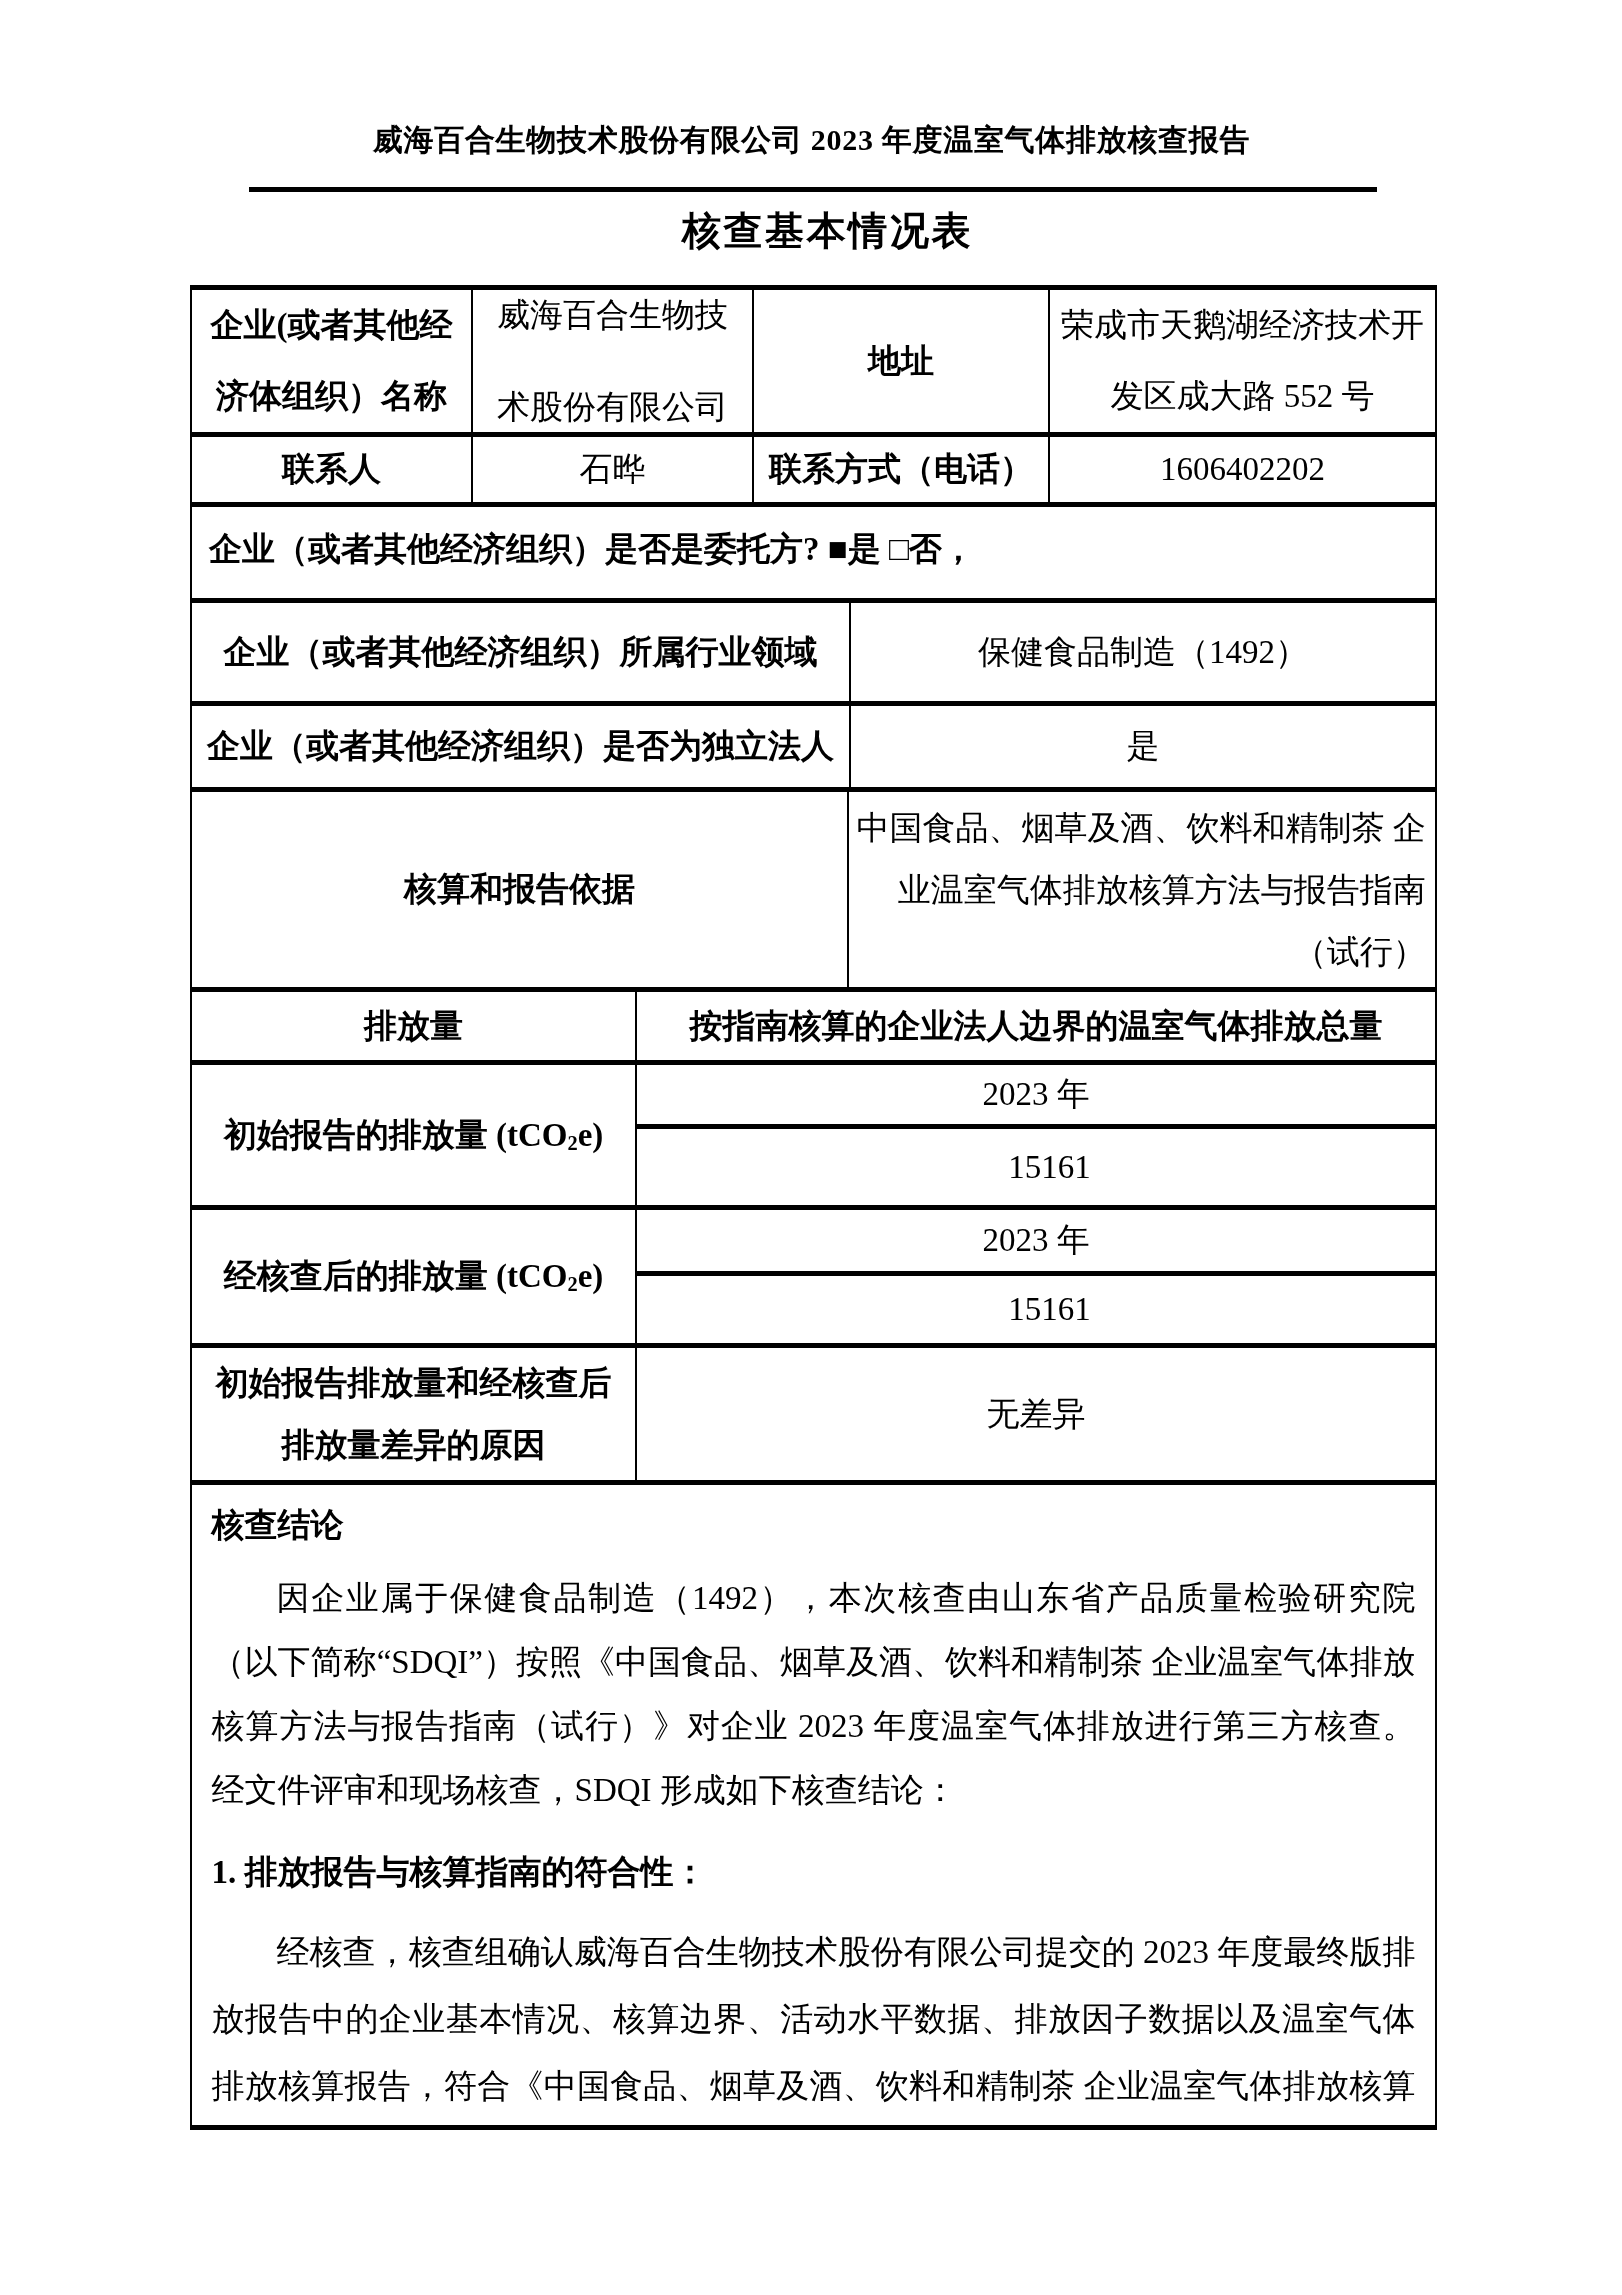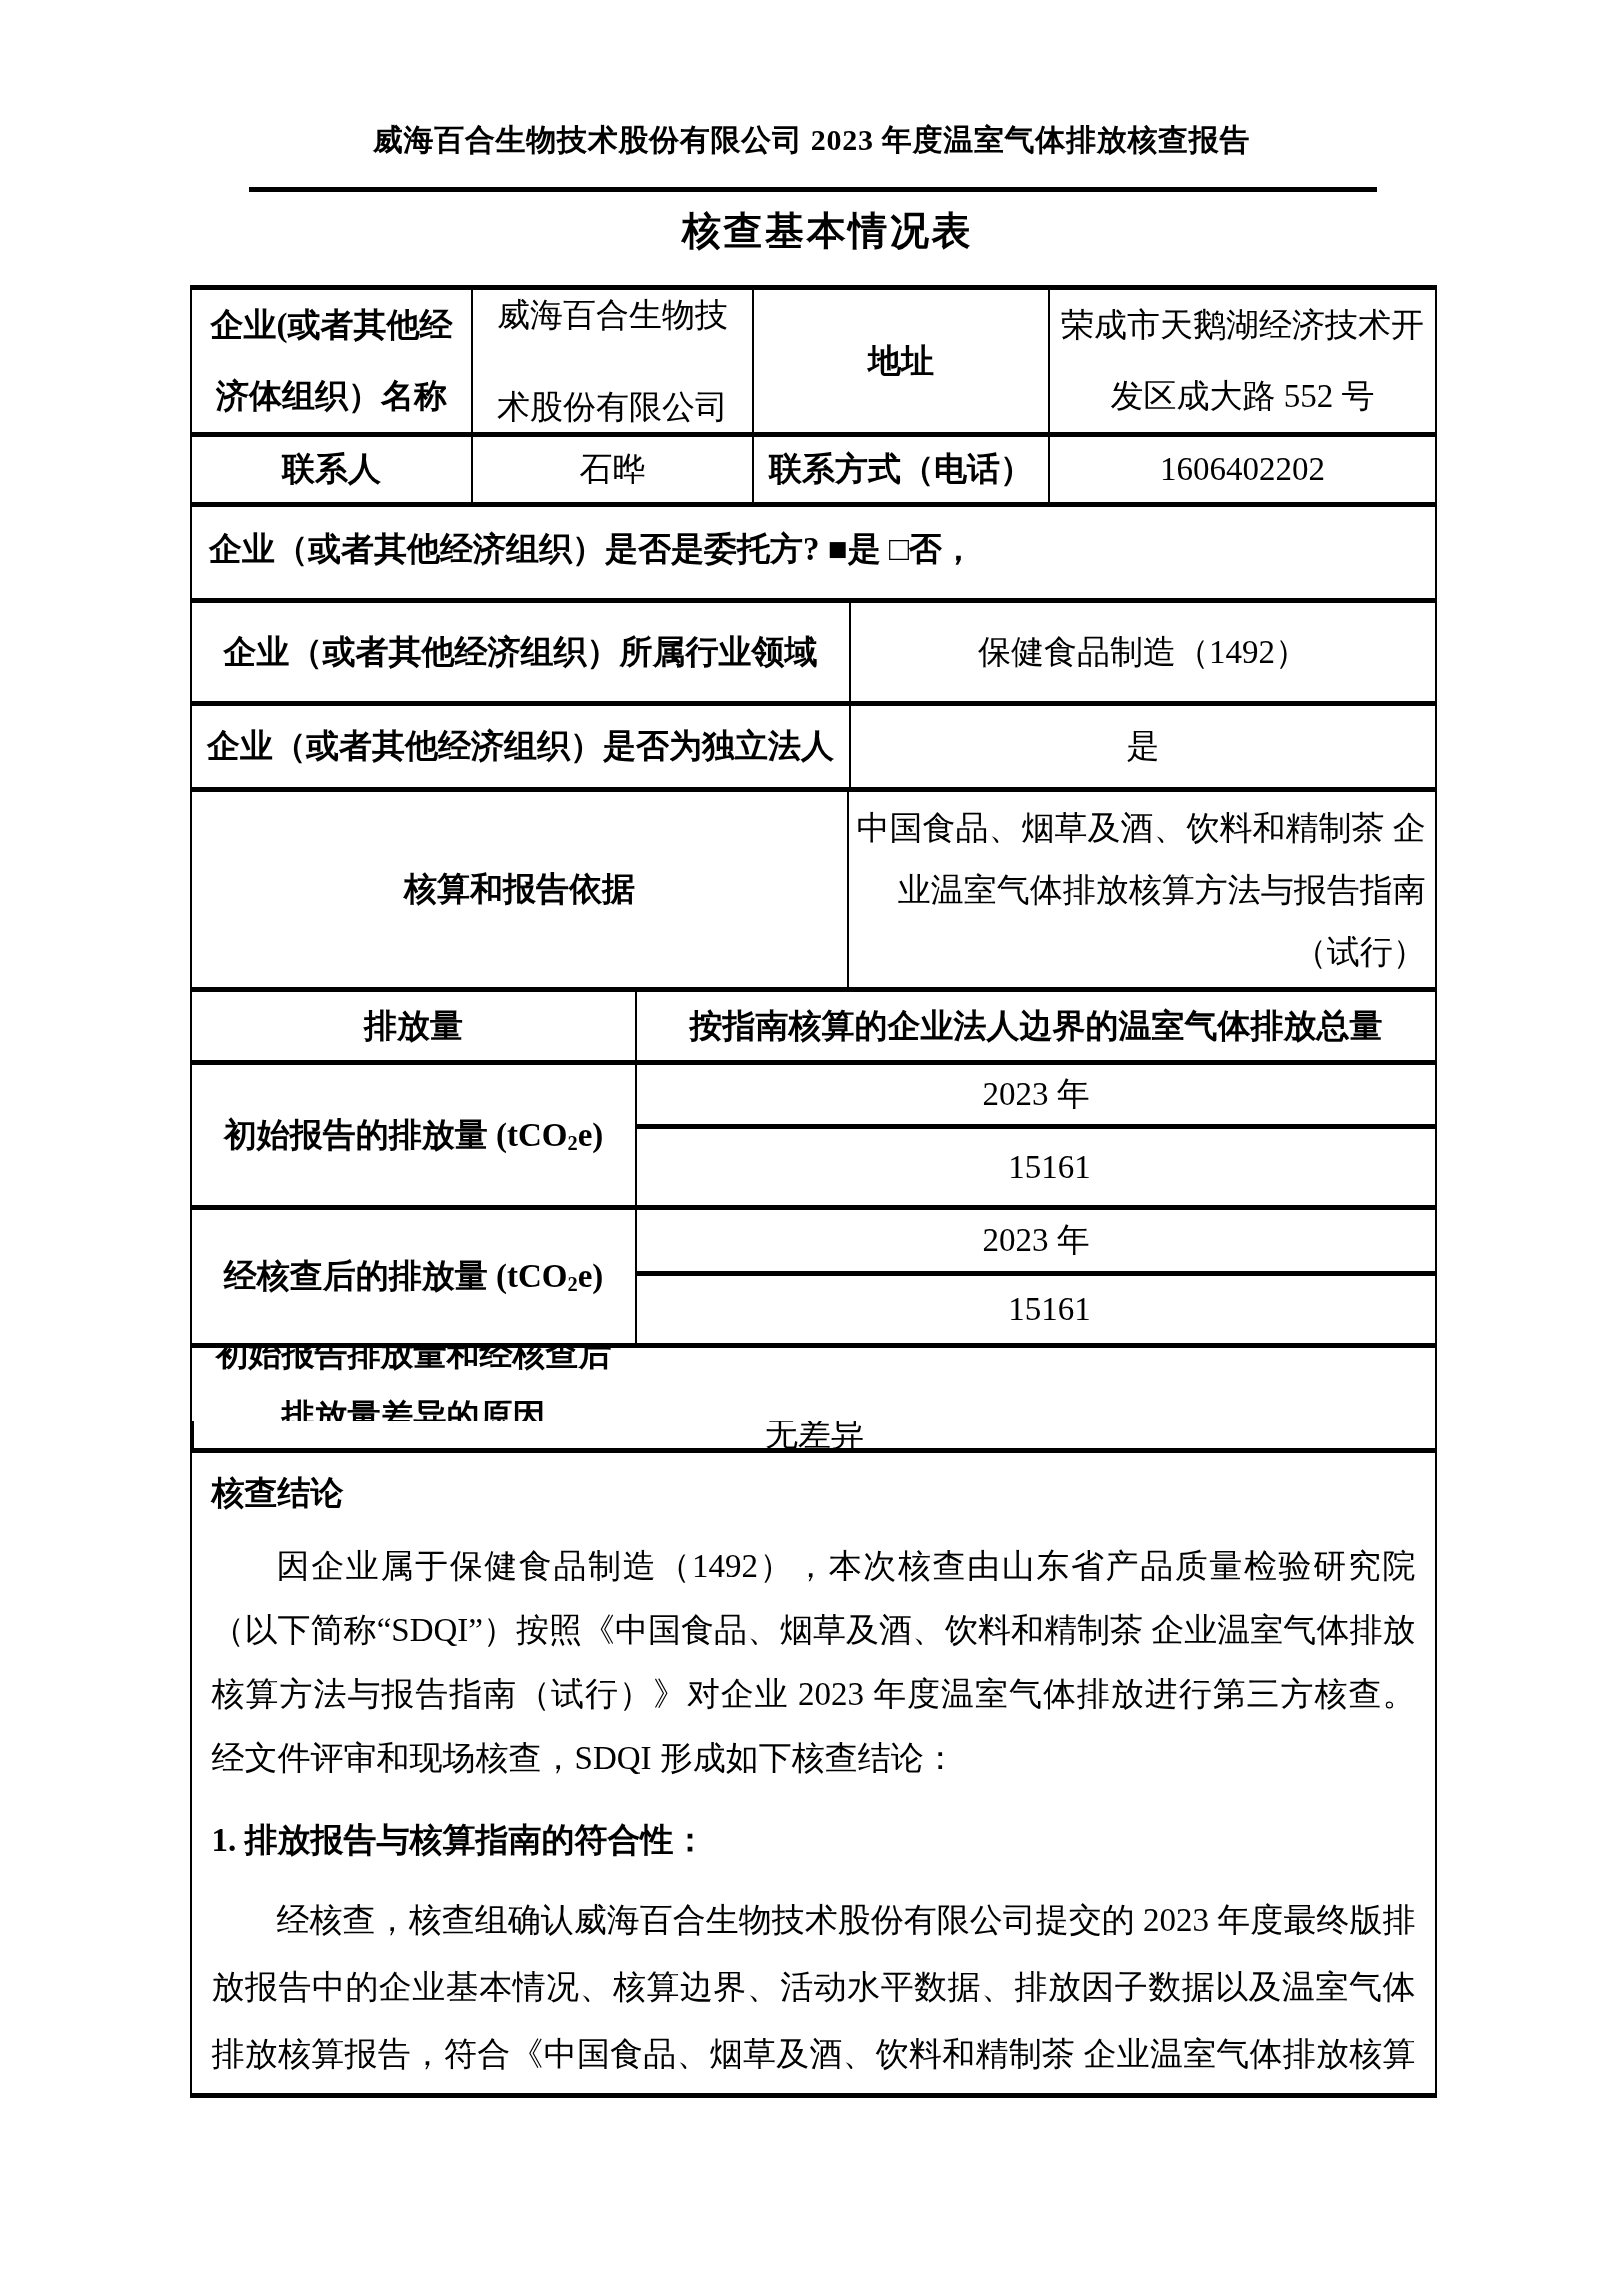--- a/index.html
+++ b/index.html
@@ -52,21 +52,21 @@
   
   .r1 { height:147px; }
   .r2 { height:70px; }
   .r3 { height:96px; }
   .r4 { height:103px; }
   .r5 { height:86px; }
   .r6 { height:200px; }
   .r7 { height:73px; }
   .r8 { height:145px; }
   .r9 { height:138px; }
-  .r10 { height:105px;flex-direction:column; }
+  .r10 { height:137px; }
   .r11 { height:640px; }
   .w1 { width:279px; } .w2 { width:281px;gap:21px; } .w3 { width:296px; }
   .wL { width:657px; } .wE { width:443px; }
   .q-cell {
     justify-content:flex-start; align-items:flex-start;
     text-align:left; padding:19.6px 0 0 17px;
   }
   .basis-val { align-items:flex-end; text-align:left; padding:0 9.2px; }
   .split { padding:0; align-items:stretch; justify-content:flex-start; }
   .subrow {

